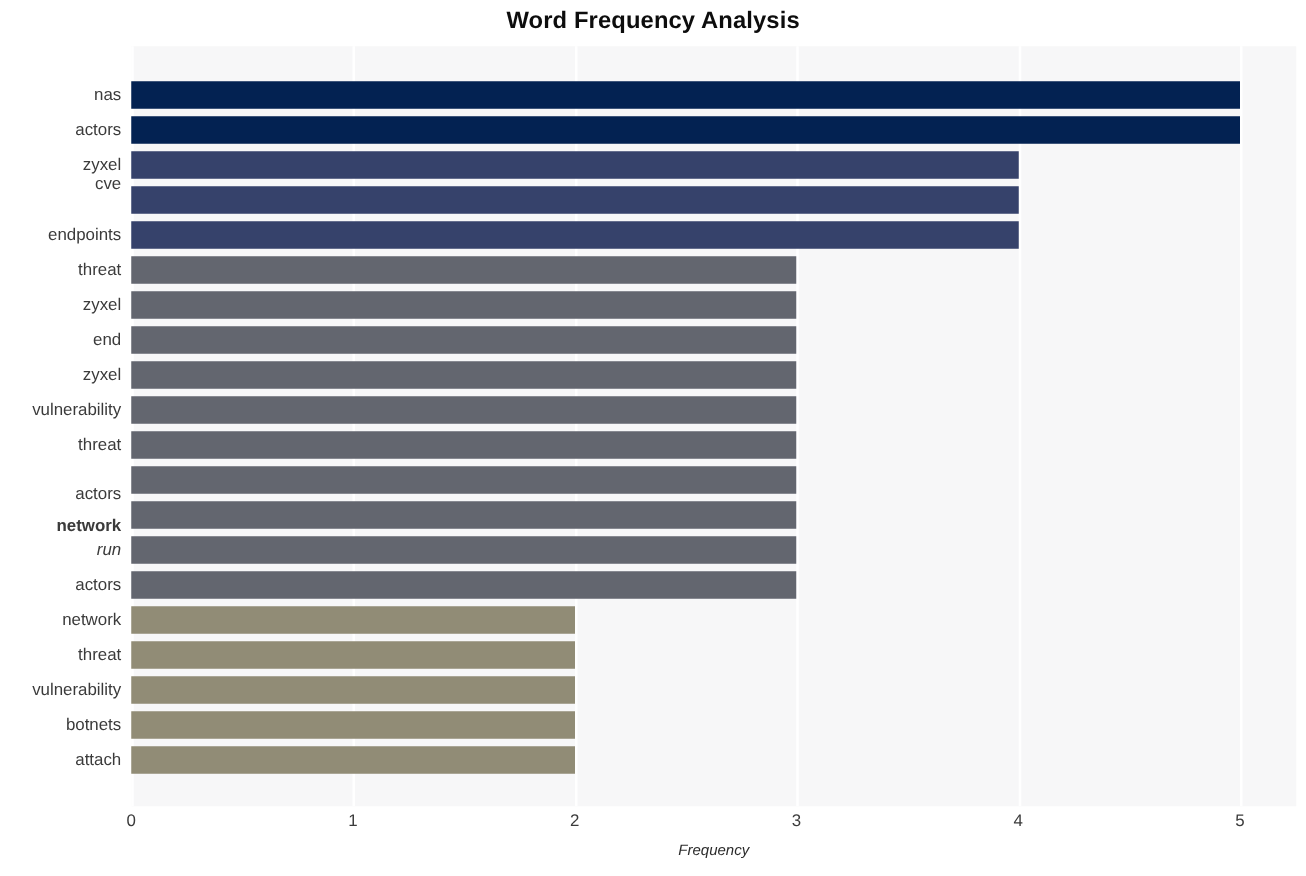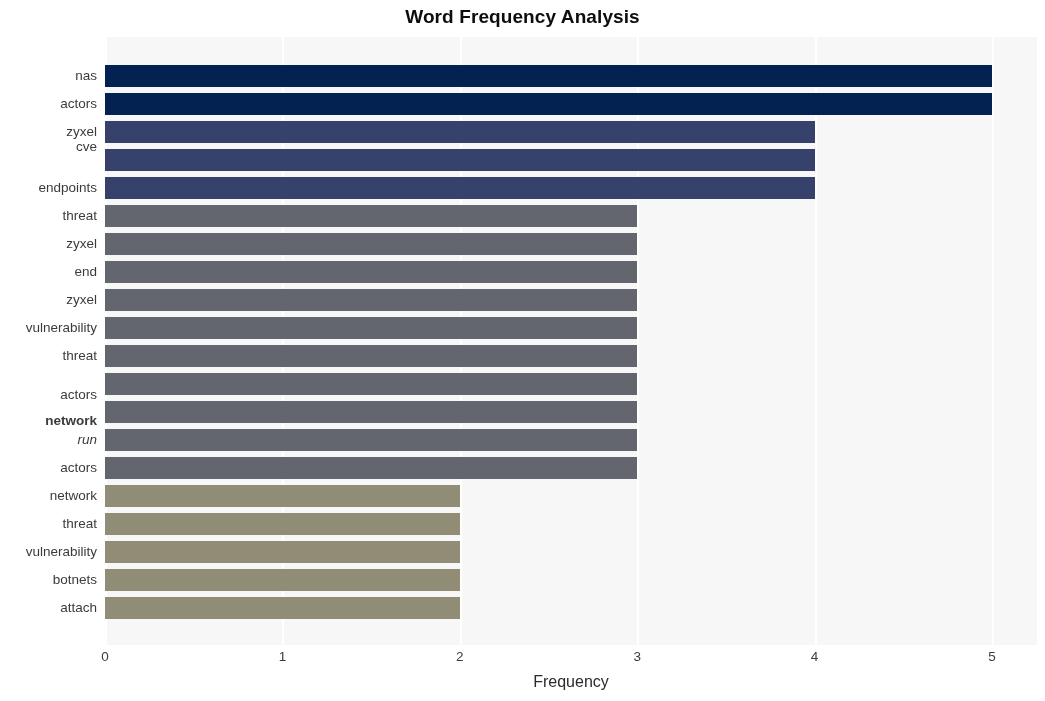--- a/index.html
+++ b/index.html
@@ -108,22 +108,23 @@
     text-align: center;
     font-size: 13.5px;
     color: #3b3b3b;
   }
   #xaxis-title {
     position: absolute;
     left: 105px;
     top: 673px;
     width: 932px;
     text-align: center;
-    font-size: 16px;
+    font-size: 12px;
     color: #2b2b2b;
+    font-style: italic;
   }
 </style>
 </head>
 <body>
 
 <div id="figure">
 
   <div id="chart-title">Word Frequency Analysis</div>
 
   <div id="plot-area">

